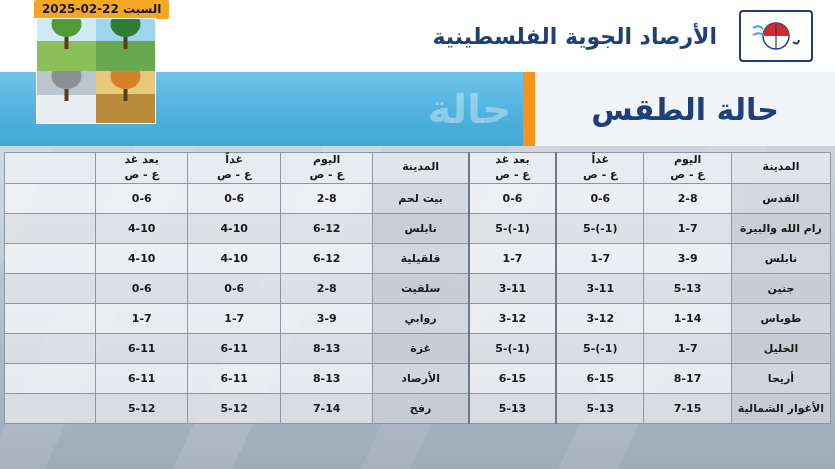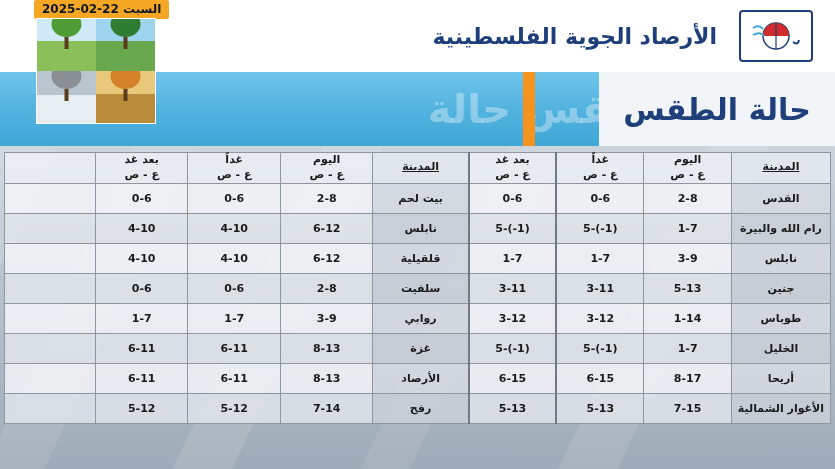--- a/index.html
+++ b/index.html
@@ -122,21 +122,21 @@
     font-weight: bold;
     color: rgba(255,255,255,0.35);
     white-space: nowrap;
     letter-spacing: 12px;
   }
   .banner-white {
     position: absolute;
     top: 0;
     right: 0;
     height: 100%;
-    width: 236px;
+    width: 300px;
     background: #f2f5f7;
     display: flex;
     align-items: center;
     justify-content: center;
   }
   .banner-white .title {
     font-size: 30px;
     font-weight: bold;
     color: #1f3f7a;
     white-space: nowrap;
@@ -170,21 +170,21 @@
     height: 29px;
     padding: 0;
     font-weight: bold;
   }
   thead th {
     height: 52px;
     background: rgba(236,240,244,0.86);
     font-size: 11px;
     line-height: 1.35;
   }
-  thead th.city-head { background: rgba(226,231,237,0.92); text-decoration: underline; }
+  thead th.city-head { background: rgba(226,231,237,0.92); }
   tbody td { background: rgba(247,248,250,0.80); }
   tbody tr:nth-child(even) td { background: rgba(228,231,235,0.80); }
   tbody td.city { background: rgba(214,219,225,0.88); }
   tbody tr:nth-child(even) td.city { background: rgba(201,207,214,0.88); }
   tbody td.dark { background: rgba(150,150,150,0.45); }
   .col-sep { border-right: 2px solid #6f7a85 !important; }
   .head-sub { font-weight: bold; }
   .num { direction: ltr; unicode-bidi: embed; }
 </style>
 </head>

